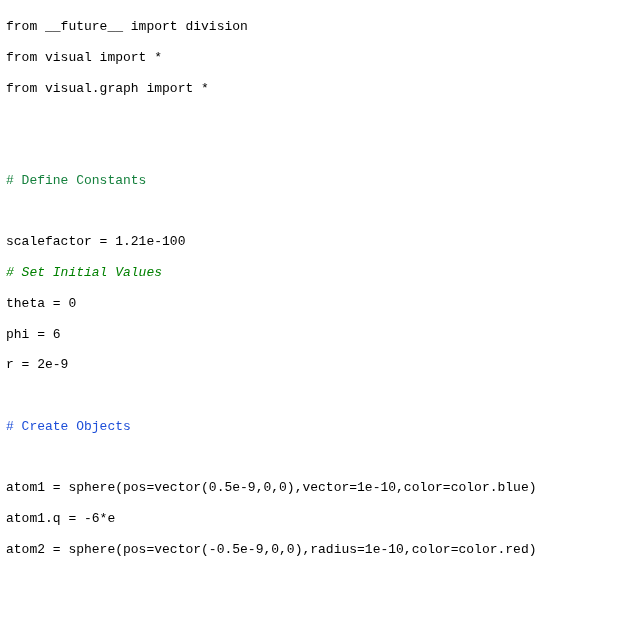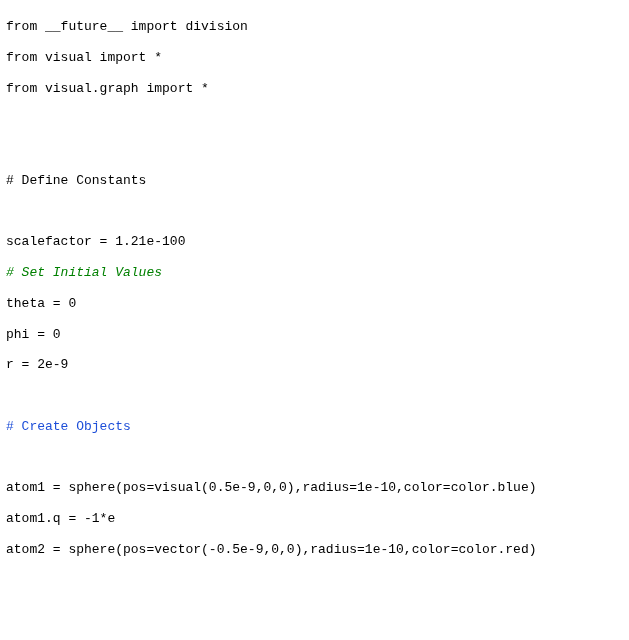--- a/index.html
+++ b/index.html
@@ -29,32 +29,32 @@
   </style>
 </head>
 <body>
 
 <div id="code-container">
 <span class="line">from __future__ import division</span>
 <span class="line">from visual import *</span>
 <span class="line">from visual.graph import *</span>
 <span class="line">&nbsp;</span>
 <span class="line">&nbsp;</span>
-<span class="line" style="color: #000000;"># Define Constants</span>
+<span class="line" style="color: #15803d;"># Define Constants</span>
 <span class="line">&nbsp;</span>
 <span class="line">scalefactor = 1.21e-100</span>
 <span class="line" style="color: rgb(0, 128, 0); font-style: italic;"># Set Initial Values</span>
 <span class="line">theta = 0</span>
-<span class="line">phi = 0</span>
+<span class="line">phi = 6</span>
 <span class="line">r = 2e-9</span>
 <span class="line">&nbsp;</span>
 <span class="line" style="color: #1d4ed8;"># Create Objects</span>
 <span class="line">&nbsp;</span>
-<span class="line">atom1 = sphere(pos=visual(0.5e-9,0,0),radius=1e-10,color=color.blue)</span>
-<span class="line">atom1.q = -1*e</span>
+<span class="line">atom1 = sphere(pos=vector(0.5e-9,0,0),vector=1e-10,color=color.blue)</span>
+<span class="line">atom1.q = -6*e</span>
 <span class="line">atom2 = sphere(pos=vector(-0.5e-9,0,0),radius=1e-10,color=color.red)</span>
 
 
 
 
 
 
 
 
 

